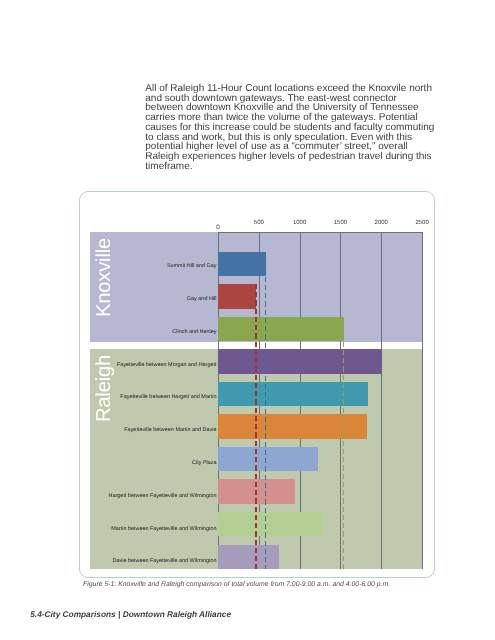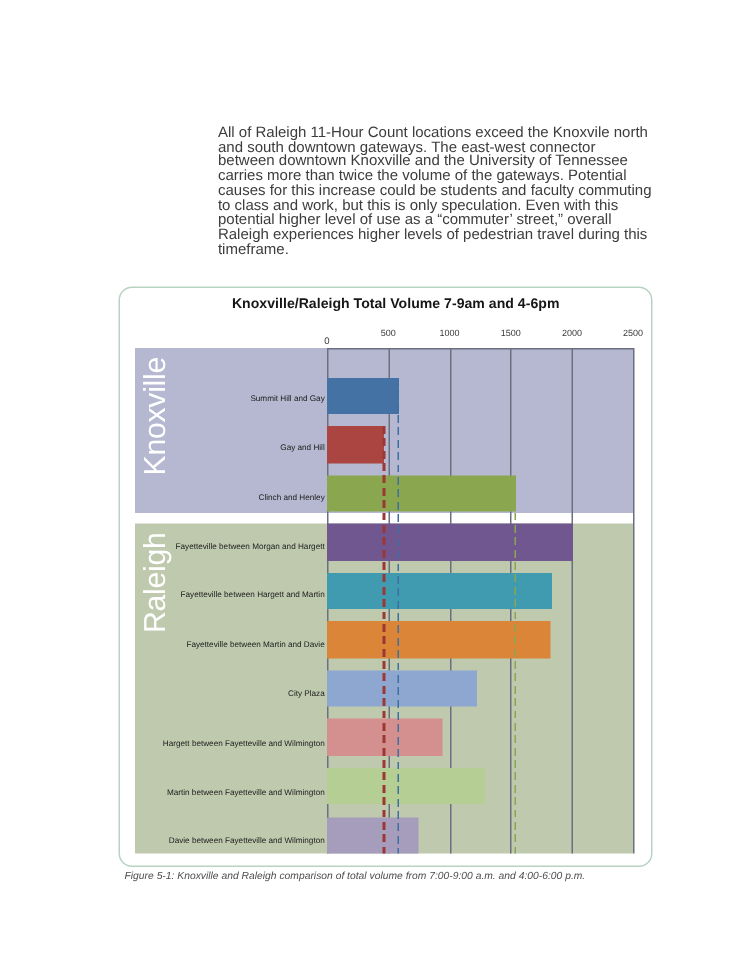--- a/index.html
+++ b/index.html
@@ -32,21 +32,20 @@
           font-style:italic;color:#3a3a3a;letter-spacing:0.02px;}
 </style>
 </head>
 <body>
 
 <div id="page">
 
   <div id="intro">All of Raleigh 11-Hour Count locations exceed the Knoxvile north and south downtown gateways. The east-west connector between downtown Knoxville and the University of Tennessee carries more than twice the volume of the gateways. Potential causes for this increase could be students and faculty commuting to class and work, but this is only speculation. Even with this potential higher level of use as a “commuter’ street,” overall Raleigh experiences higher levels of pedestrian travel during this timeframe.</div>
 
   <div id="card">
-    <div id="chart-title">Knoxville/Raleigh Total Volume 7-9am and 4-6pm</div>
     <div id="chartinner">
         <div class="band" style="top: 0px; height: 109.8px; width: 332.2px; background: rgb(181, 184, 208);"></div>
         <div class="vlabel" style="left: 4.6px; top: 5.4px;">Knoxville</div>
         <div class="band" style="top: 117px; height: 219.4px; width: 332.2px; background: rgb(191, 201, 174);"></div>
         <div class="vlabel" style="left: 4.6px; top: 122.4px;">Raleigh</div>
         <div class="grid" style="left: 128.1px; top: 0px; width: 204.1px; height: 1px;"></div>
         <div class="grid" style="left: 128.1px; top: 0px; width: 1.05px; height: 336.4px;"></div>
         <div class="tick" style="left: 128.1px; top: -8.5px; font-size: 6.4px; transform: translateX(-50%);">0</div>
         <div class="grid" style="left: 168.92px; top: 0px; width: 1.05px; height: 336.4px;"></div>
         <div class="tick" style="left: 168.92px; top: -11.8px; transform: translateX(-50%);">500</div>
@@ -78,13 +77,14 @@
         <div class="rowlabel" style="right: 205.6px; top: 294.33px;">Martin between Fayetteville and Wilmington</div>
         <div class="bar" style="left: 128.1px; top: 312.37px; width: 60.8218px; height: 24.3px; background: rgb(166, 156, 188);"></div>
         <div class="rowlabel" style="right: 205.6px; top: 327.09px;">Davie between Fayetteville and Wilmington</div>
         <div class="dash" style="left: 165.413px; top: 52.13px; height: 284.27px; background: repeating-linear-gradient(rgb(156, 55, 52) 0px, rgb(156, 55, 52) 5.2px, transparent 5.2px, transparent 8.25px);"></div>
         <div class="dash" style="left: 175.209px; top: 19.6px; height: 316.8px; background: repeating-linear-gradient(rgb(61, 111, 160) 0px, rgb(61, 111, 160) 5.2px, transparent 5.2px, transparent 8.25px);"></div>
         <div class="dash" style="left: 253.012px; top: 84.66px; height: 251.74px; background: repeating-linear-gradient(rgb(138, 166, 79) 0px, rgb(138, 166, 79) 5.2px, transparent 5.2px, transparent 8.25px);"></div>
       </div>
   </div>
 
   <div id="caption">Figure 5-1: Knoxville and Raleigh comparison of total volume from 7:00-9:00 a.m. and 4:00-6:00 p.m.</div>
+  <div id="footer">5.4-City Comparisons |  Downtown Raleigh Alliance</div>
 </div>
 
 </body></html>

